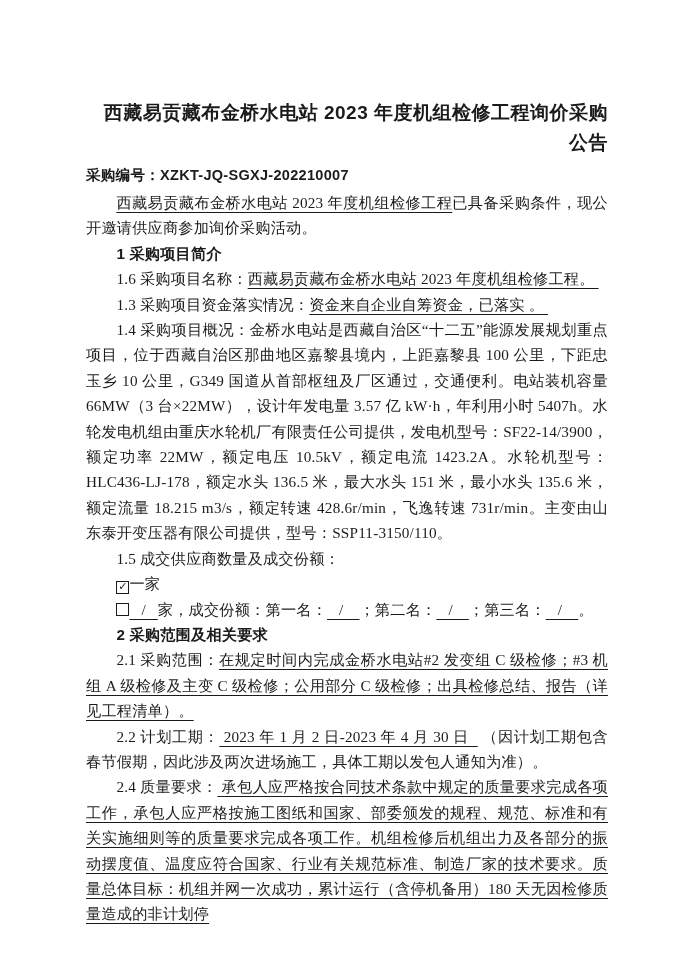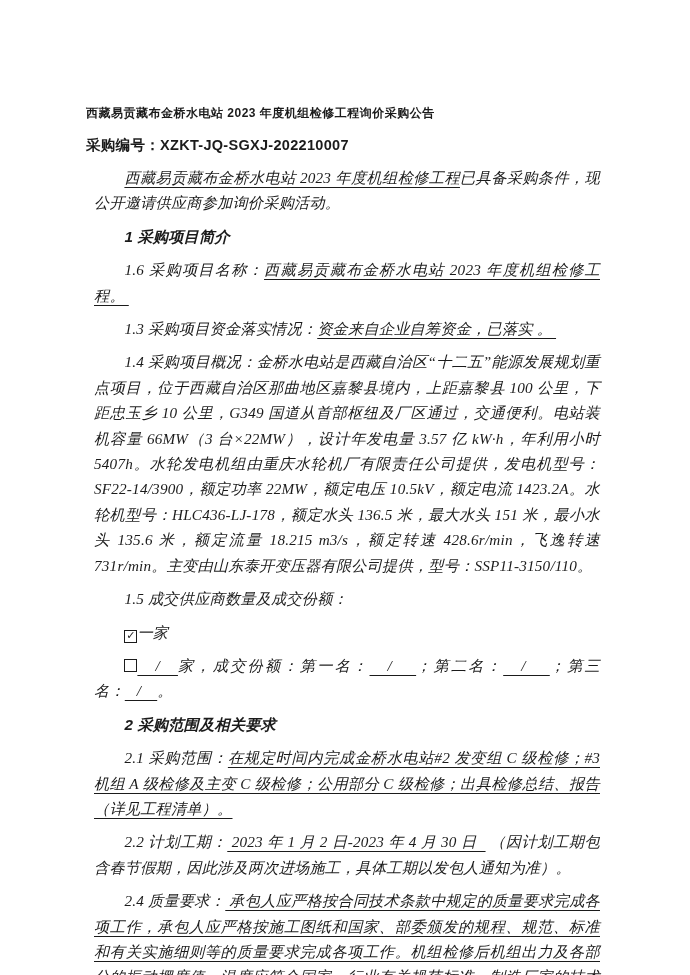--- a/index.html
+++ b/index.html
@@ -15,37 +15,36 @@
   .page{
     box-sizing:border-box;
     width:690px;height:975px;
     padding:98px 82px 0 86px;
     background:var(--paper);
     overflow:hidden;
   }
   .title{
     margin:0 0 5px 0;
     font-family:"Liberation Sans","DejaVu Sans",sans-serif;
-    font-size:12px;font-weight:700;
-    line-height:30px;text-align:left;letter-spacing:0.5px;
+    font-size:19px;font-weight:700;
+    line-height:30px;text-align:right;letter-spacing:0.5px;
   }
   .subtitle{
     margin:0 0 3px 0;
     font-family:"Liberation Sans","DejaVu Sans",sans-serif;
     font-size:14.5px;font-weight:600;
     line-height:24px;letter-spacing:0.3px;
   }
   .para{
-    margin:8px;
+    margin:0;
     font-size:15.2px;
     line-height:25.4px;
     text-align:justify;
     text-indent:2em;
     letter-spacing:0.2px;
-    font-style:italic;
   }
   .heading{
     font-family:"Liberation Sans","DejaVu Sans",sans-serif;
     font-weight:700;
   }
   .u{
     text-decoration:underline;
     text-underline-offset:3.5px;
     text-decoration-thickness:1.1px;
   }

